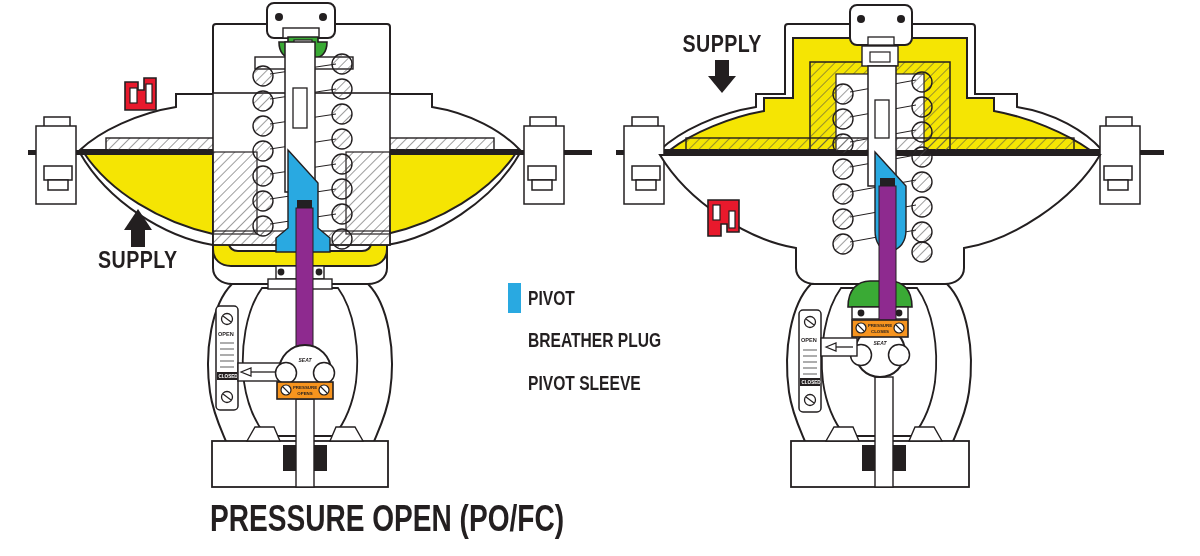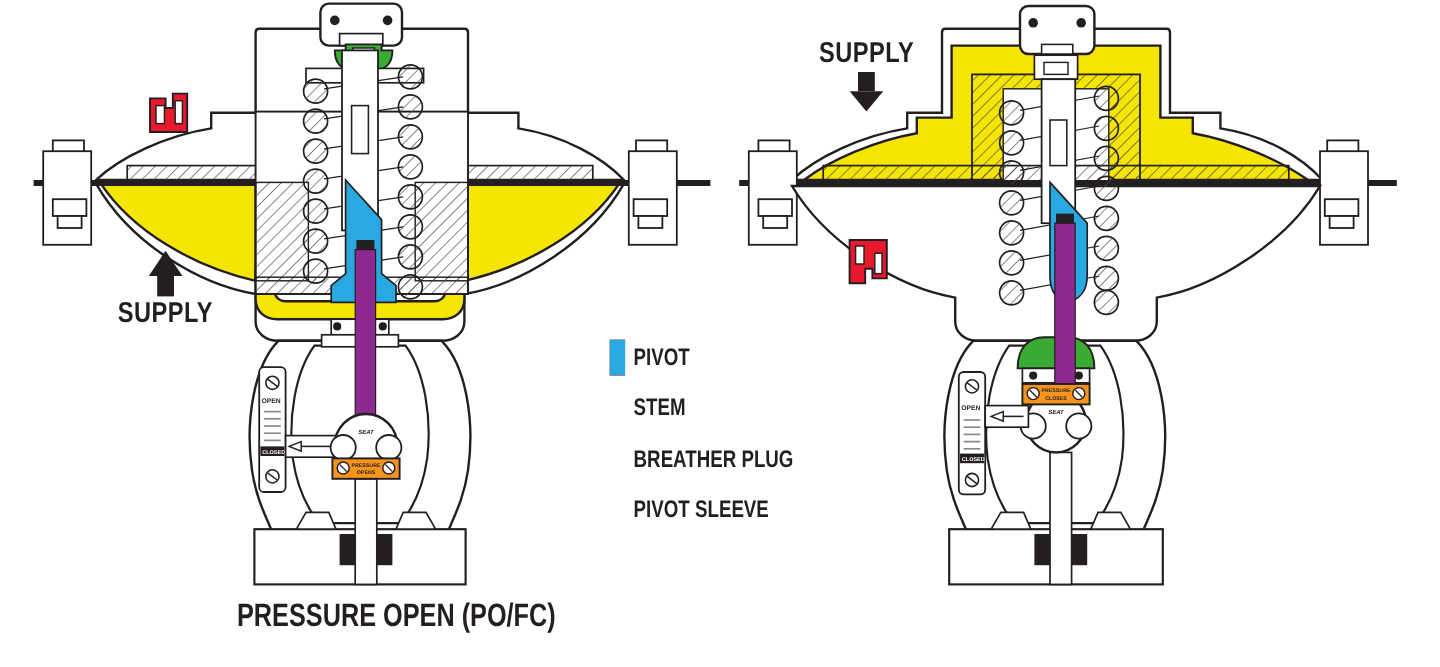--- a/index.html
+++ b/index.html
@@ -1,21 +1,21 @@
 <!DOCTYPE html>
 <html><head>
 <meta charset="utf-8">
 <style>
   html,body{margin:0;padding:0;background:#ffffff;}
   #stage{position:relative;width:1200px;height:556px;background:#fff;overflow:hidden;
          font-family:"Liberation Sans",sans-serif;color:#231f20;}
   svg{position:absolute;top:0;}
   svg text{font-family:"Liberation Sans",sans-serif;fill:#231f20;font-weight:bold;}
   .cond{display:inline-block;transform:scaleX(0.78);transform-origin:50% 50%;white-space:nowrap;}
-  .caption{position:absolute;top:498px;font-size:27px;font-weight:bold;text-align:center;letter-spacing:0px;}
+  .caption{position:absolute;top:498px;font-size:36px;font-weight:bold;text-align:center;letter-spacing:0px;}
   #legend{position:absolute;left:508px;top:261px;margin-top:22px;}
   .lg-item{display:flex;align-items:center;height:30px;margin-bottom:12.5px;}
   .lg-swatch{width:13px;height:30px;flex:0 0 13px;}
   .lg-label{font-size:20px;font-weight:bold;margin-left:20px;transform:scaleX(0.78);transform-origin:0 50%;white-space:nowrap;}
 </style>
 </head>
 <body>
 
 <div id="stage">
 
@@ -358,26 +358,20 @@
 
   <div id="legend">
     <div class="lg-item">
       <svg class="lg-swatch" width="13" height="30">
           <rect width="13" height="30" fill="#3aaa35"></rect>
         </svg>
       <span class="lg-label">PIVOT</span>
     </div>
     <div class="lg-item">
       <svg class="lg-swatch" width="13" height="30">
-          <rect width="13" height="30" fill="#8e2a8f"></rect>
-        </svg>
-      <span class="lg-label">STEM</span>
-    </div>
-    <div class="lg-item">
-      <svg class="lg-swatch" width="13" height="30">
           <rect width="13" height="30" fill="#e8192c"></rect>
         </svg>
       <span class="lg-label">BREATHER PLUG</span>
     </div>
     <div class="lg-item">
       <svg class="lg-swatch" width="13" height="30">
           <rect width="13" height="30" fill="#29a9e1"></rect>
         </svg>
       <span class="lg-label">PIVOT SLEEVE</span>
     </div>

